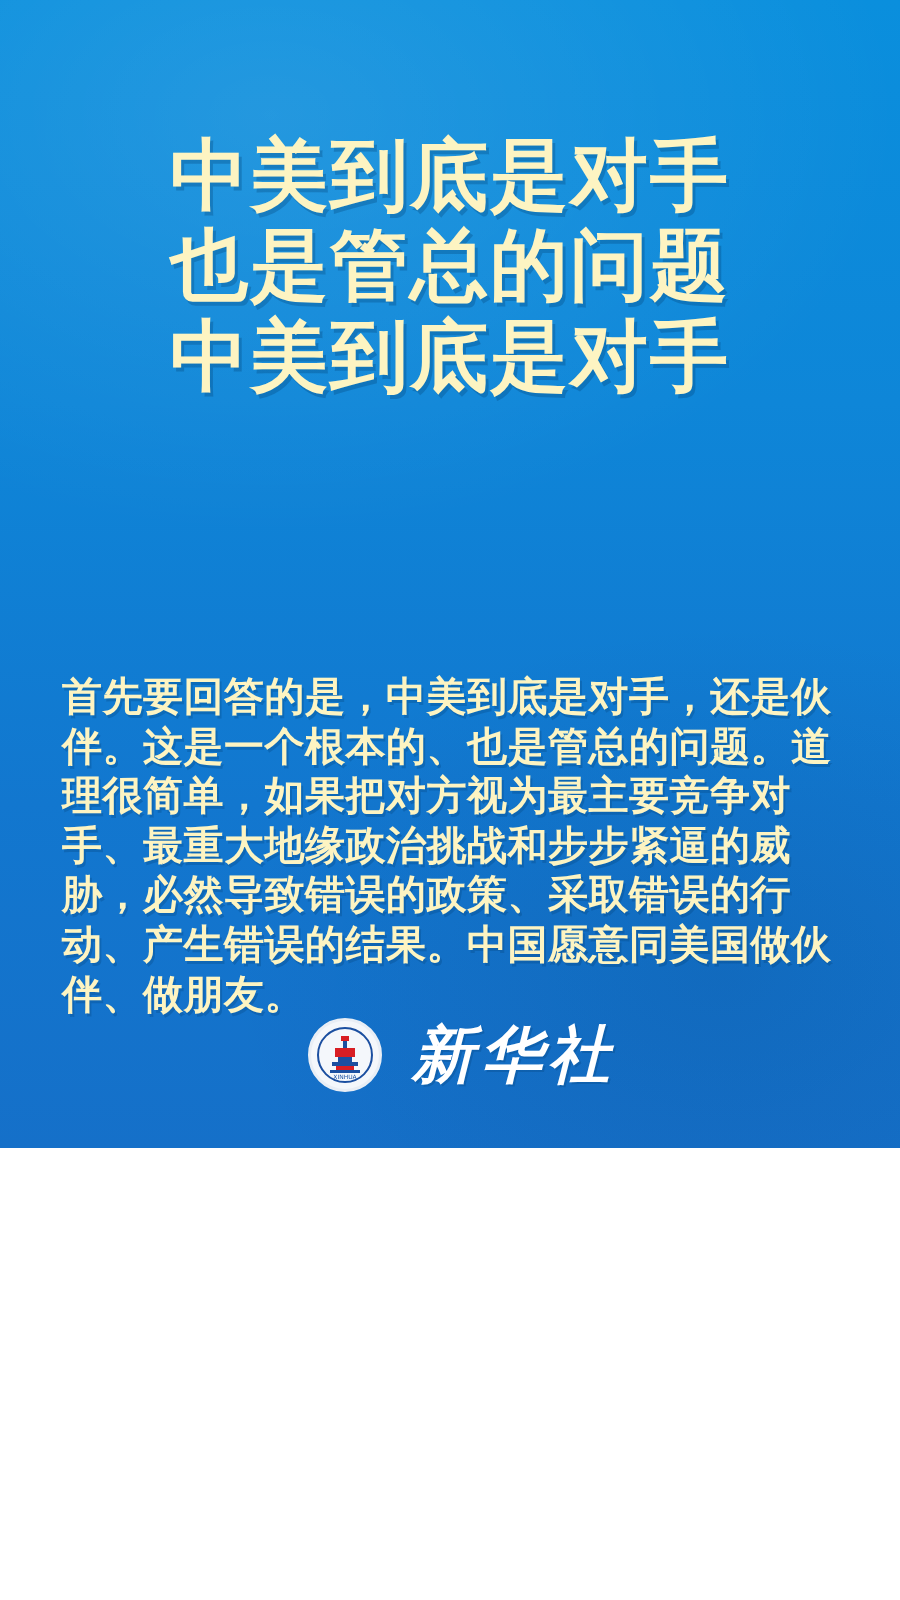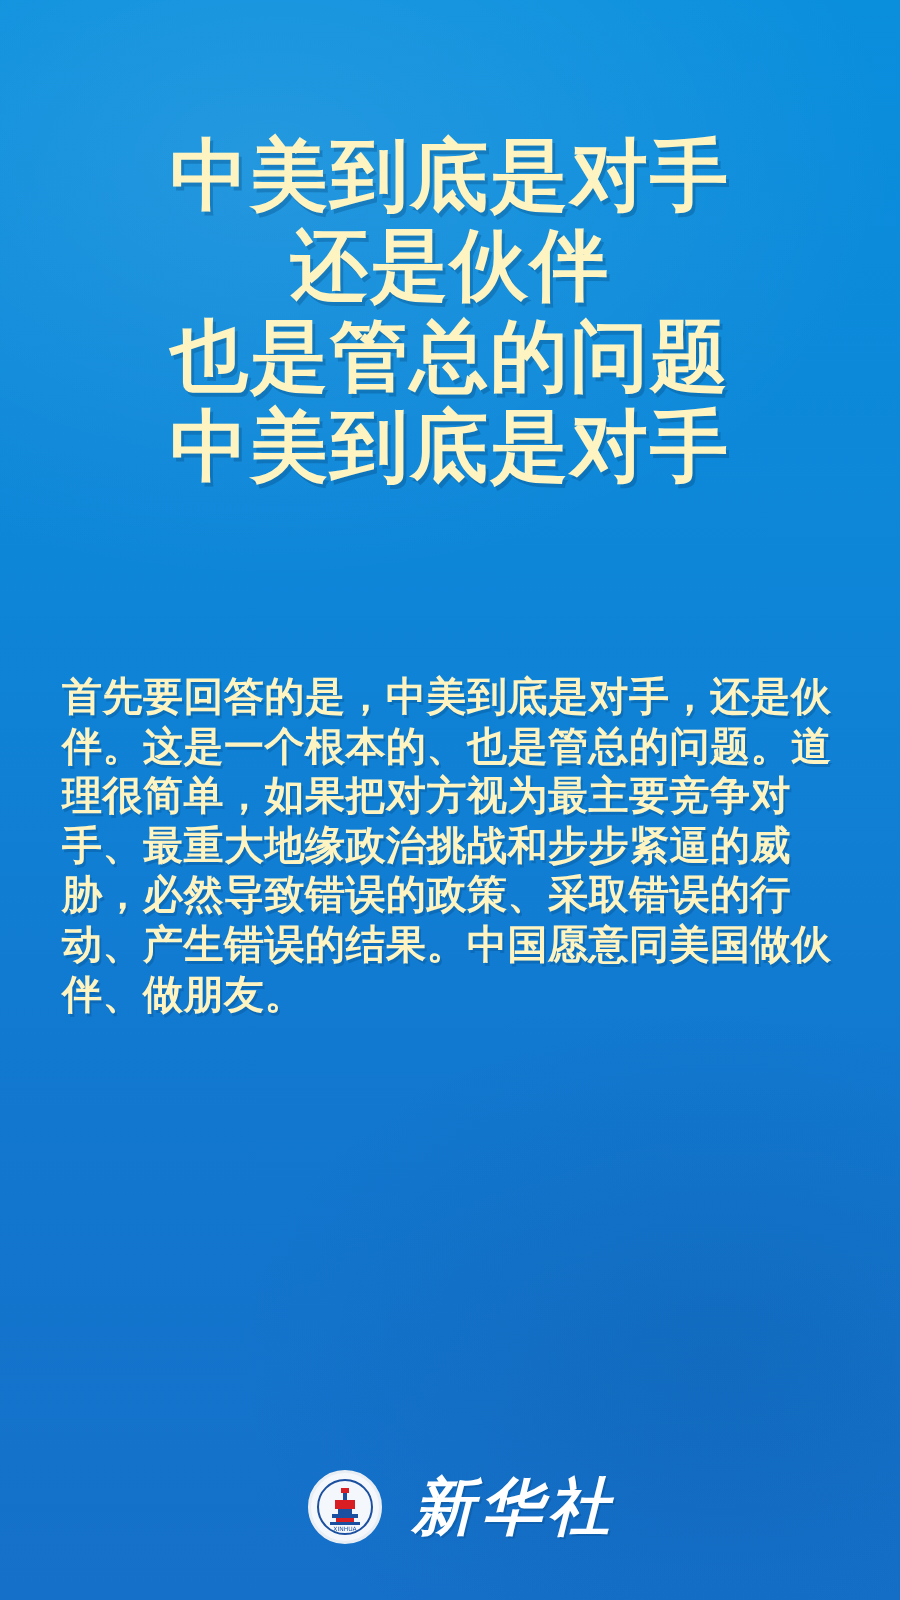--- a/index.html
+++ b/index.html
@@ -9,21 +9,21 @@
   body {
     width: 900px;
     height: 1600px;
     background: #ffffff;
     font-family: "Liberation Sans", sans-serif;
     overflow: hidden;
   }
   .poster {
     position: relative;
     width: 900px;
-    height: 1600px;
+    height: 1148px;
     background: linear-gradient(180deg, #0a8fdd 0%, #0e86d8 35%, #1277cf 70%, #1570c9 100%);
     box-sizing: border-box;
     overflow: hidden;
   }
   .poster::before {
     content: "";
     position: absolute;
     left: 0; top: 0; right: 0; bottom: 0;
     background:
       radial-gradient(ellipse 900px 600px at 30% 10%, rgba(255,255,255,0.10), rgba(255,255,255,0) 70%),
@@ -102,21 +102,20 @@
     text-shadow: 2px 2px 0 rgba(0,60,110,0.25);
   }
 </style>
 </head>
 <body>
 
 <div class="poster">
 
   <div class="headline">
     <span class="hl-line">中美到底是对手</span>
-    <span class="hl-line">还是伙伴</span>
     <span class="hl-line">也是管总的问题</span>
     <span class="hl-line">中美到底是对手</span>
   </div>
 
   <div class="body-text">首先要回答的是，中美到底是对手，还是伙伴。这是一个根本的、也是管总的问题。道理很简单，如果把对方视为最主要竞争对手、最重大地缘政治挑战和步步紧逼的威胁，必然导致错误的政策、采取错误的行动、产生错误的结果。中国愿意同美国做伙伴、做朋友。</div>
 
   <div class="footer">
     <div class="logo-mark">
       <svg width="58" height="58" viewBox="0 0 58 58" aria-hidden="true">
         <circle cx="29" cy="29" r="27" fill="none" stroke="#1b4fa0" stroke-width="2"></circle>

